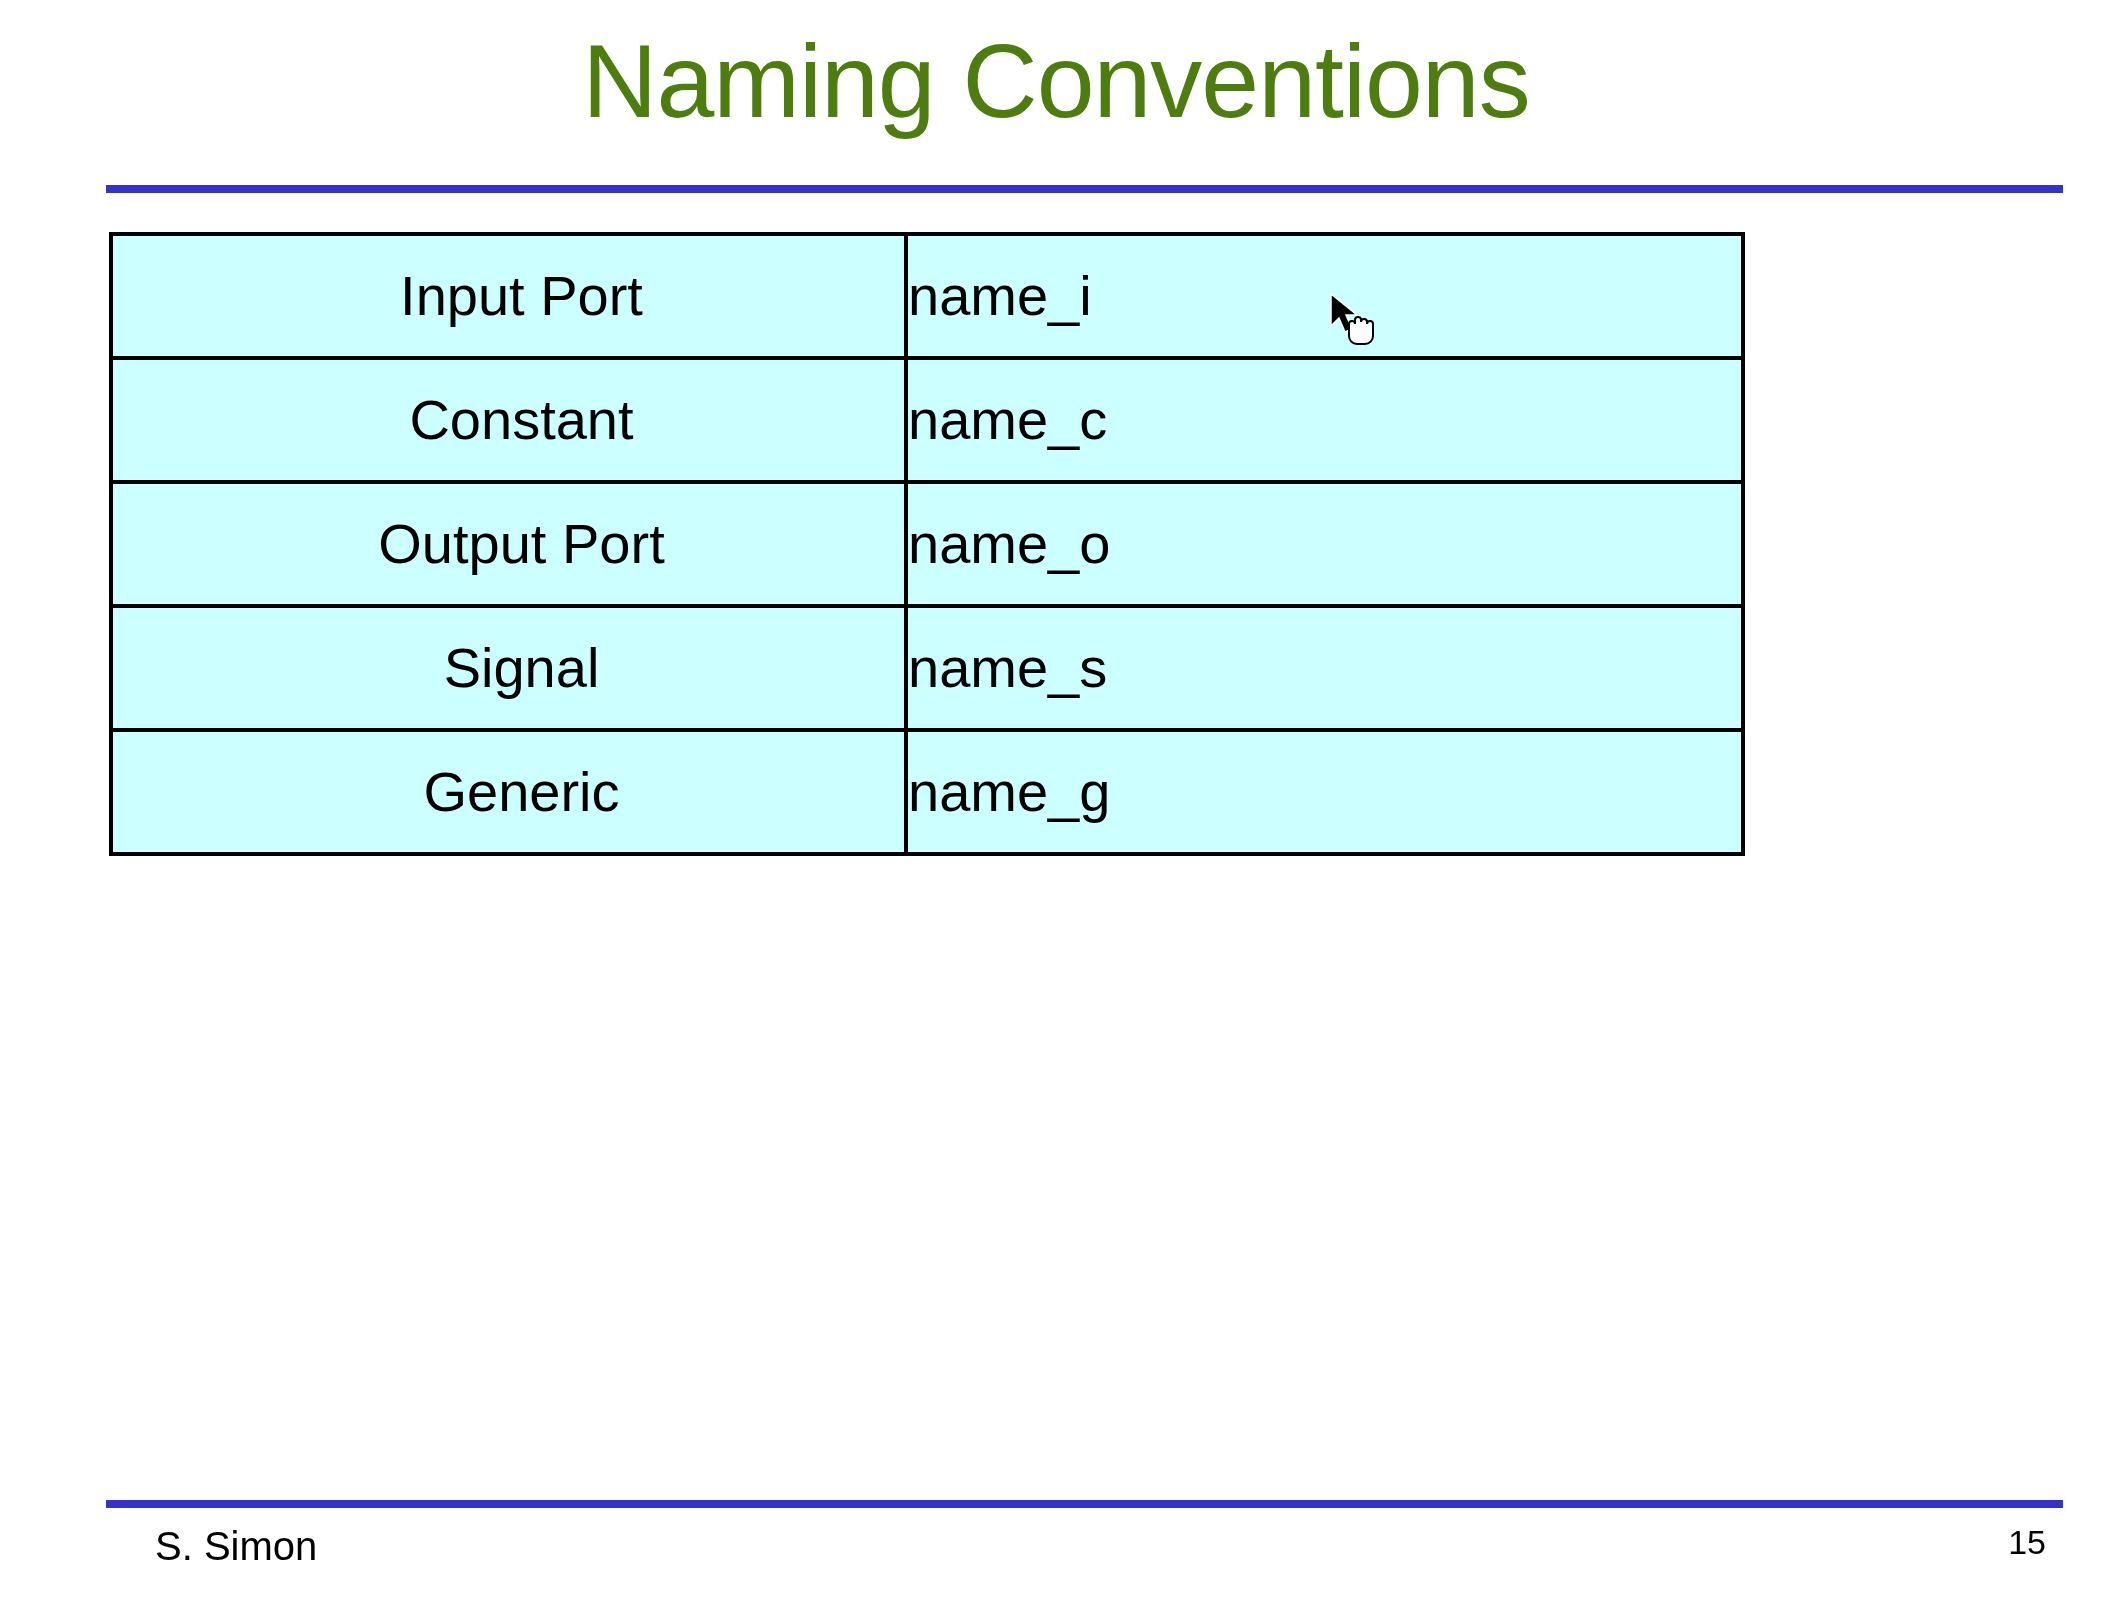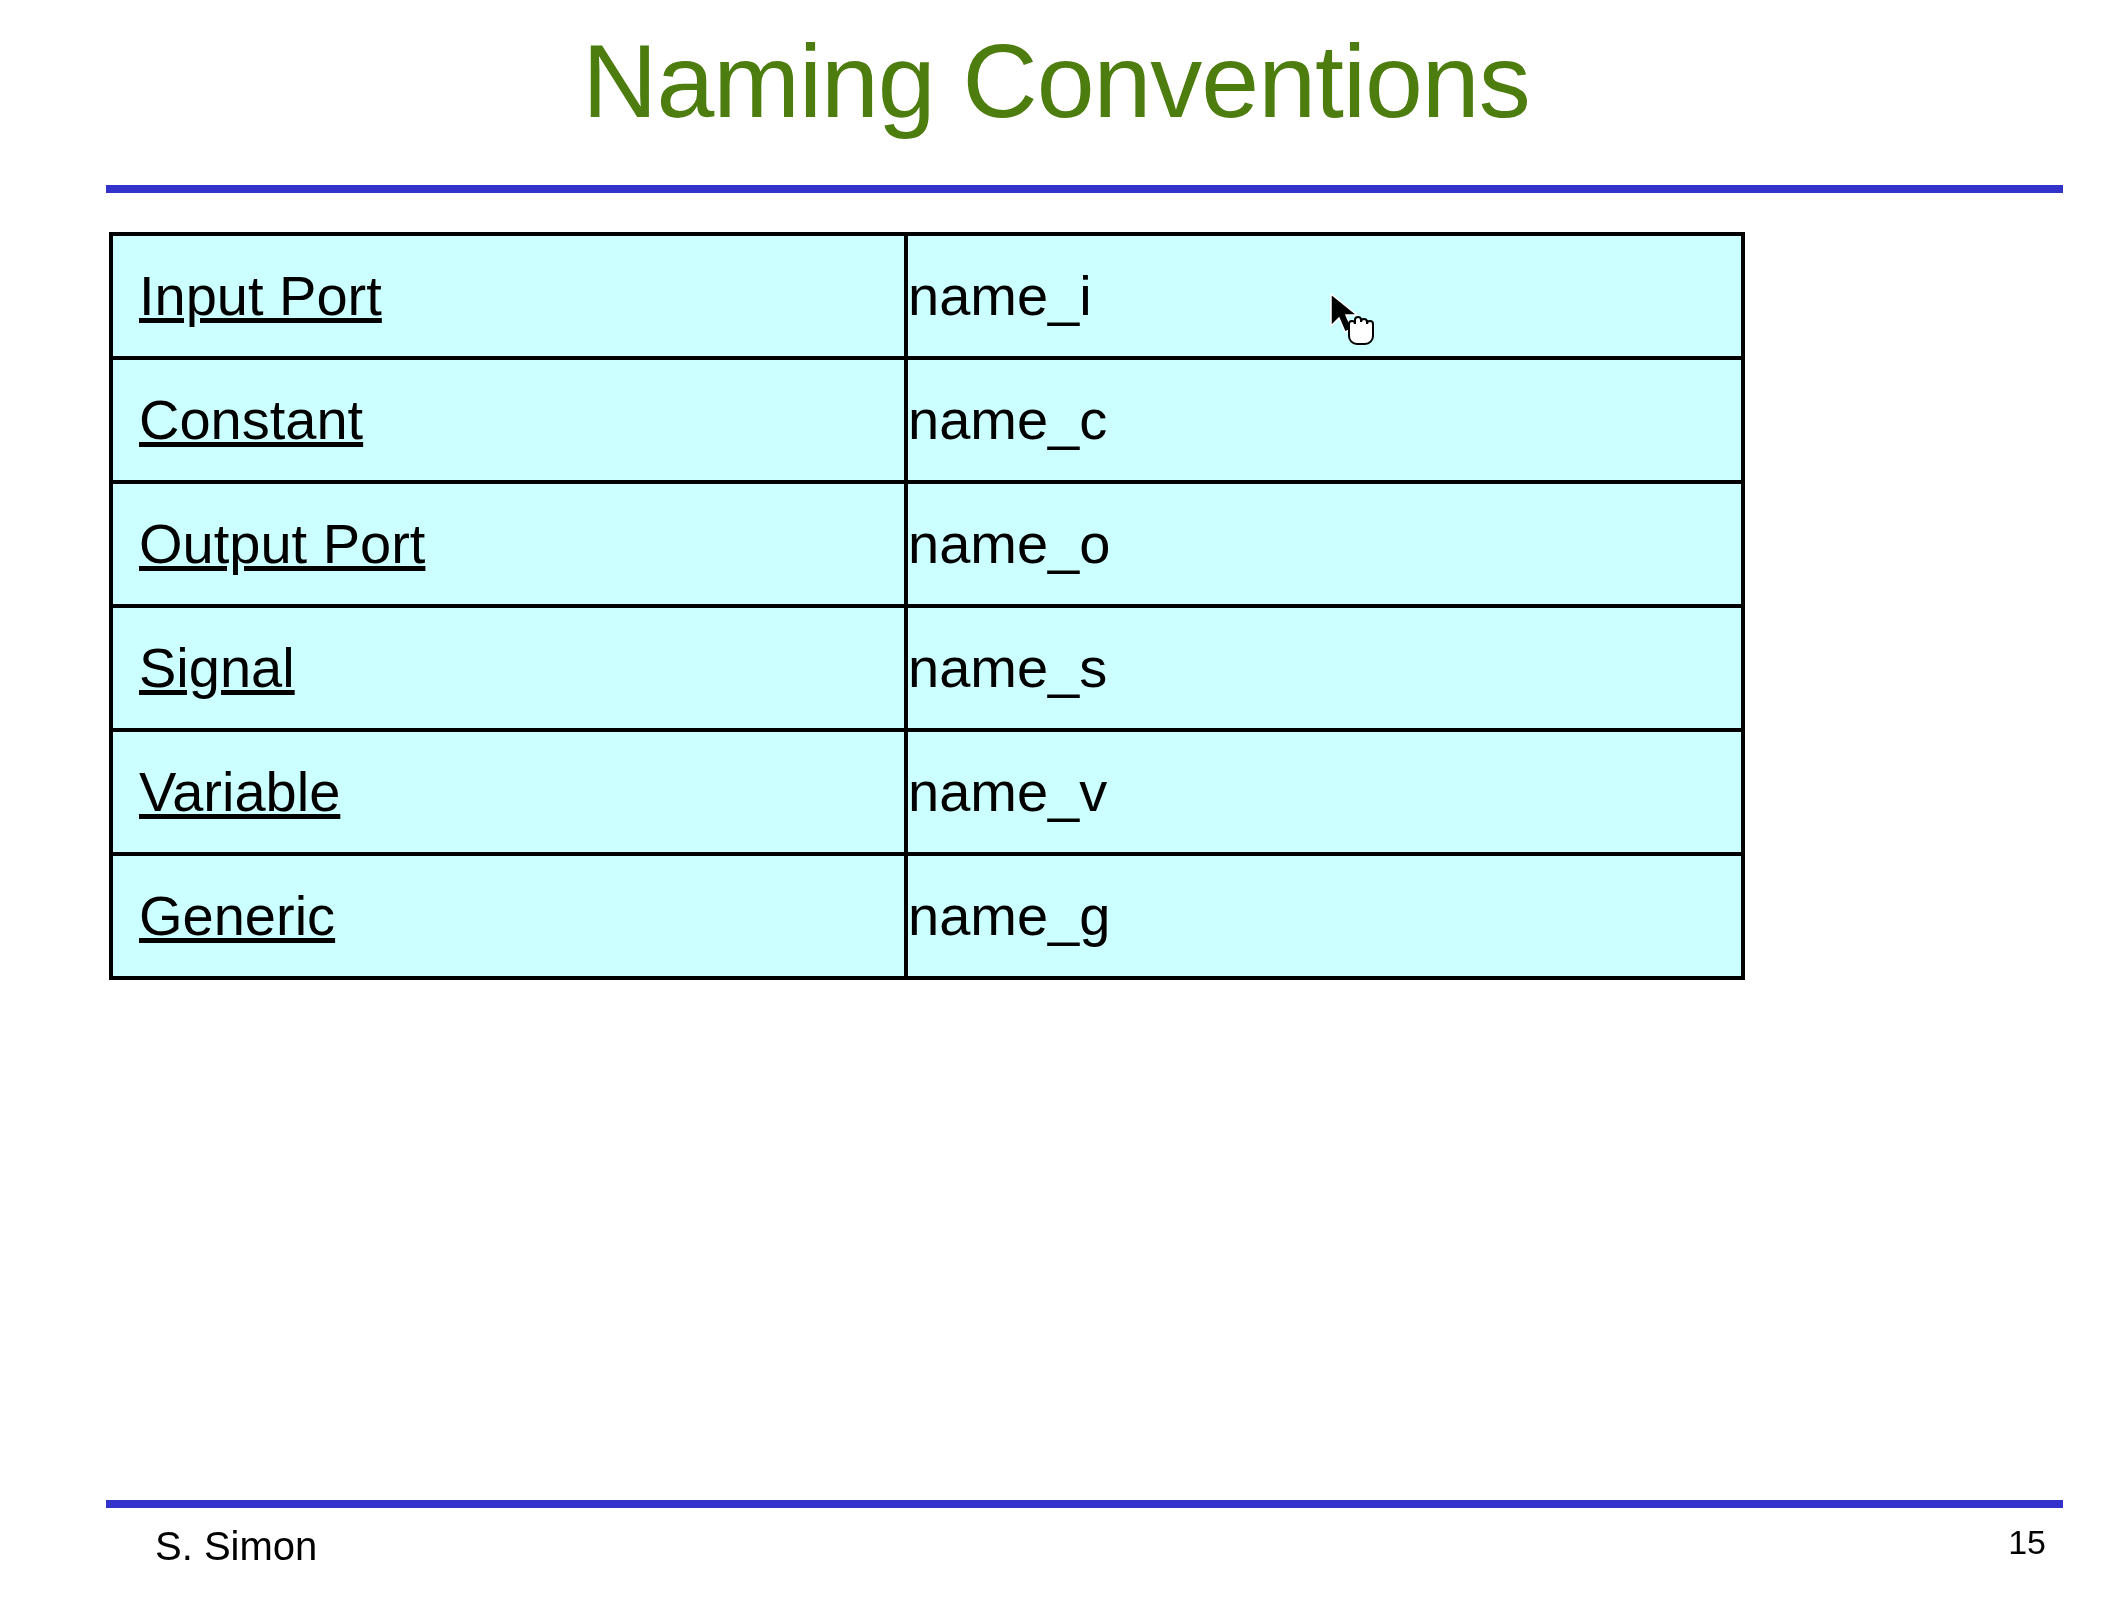--- a/index.html
+++ b/index.html
@@ -56,22 +56,21 @@
     border: 4px solid #000000;
     height: 120px;
     padding: 0 0 0 26px;
     font-size: 56px;
     line-height: 1.1;
     vertical-align: middle;
     white-space: nowrap;
   }
   .table td.col-name {
     width: 765px;
-    text-align: left;
-    text-decoration: underline;
+    text-align: center;
   }
   .table td.col-value {
     width: 833px;
     padding: 0;
   }
 
   .footer-author {
     position: absolute;
     left: 155px;
     top: 1522px;
@@ -117,24 +116,20 @@
       </tr>
       <tr>
         <td class="col-name">Output Port</td>
         <td class="col-value">name_o</td>
       </tr>
       <tr>
         <td class="col-name">Signal</td>
         <td class="col-value">name_s</td>
       </tr>
       <tr>
-        <td class="col-name">Variable</td>
-        <td class="col-value">name_v</td>
-      </tr>
-      <tr>
         <td class="col-name">Generic</td>
         <td class="col-value">name_g</td>
       </tr>
     </tbody>
   </table>
 
   <div class="rule rule-bottom"></div>
 
   <div class="footer-author">S. Simon</div>
   <div class="footer-page">15</div>

